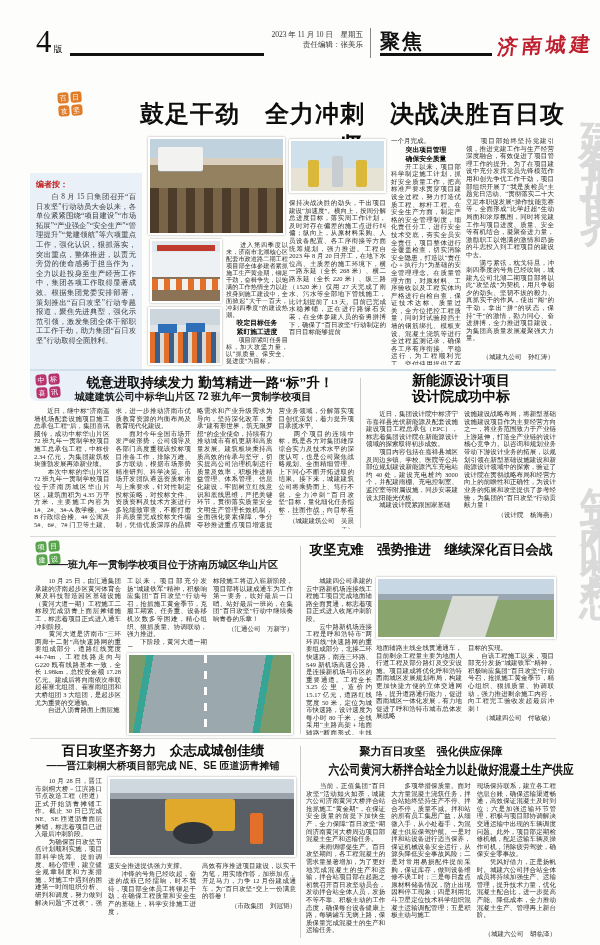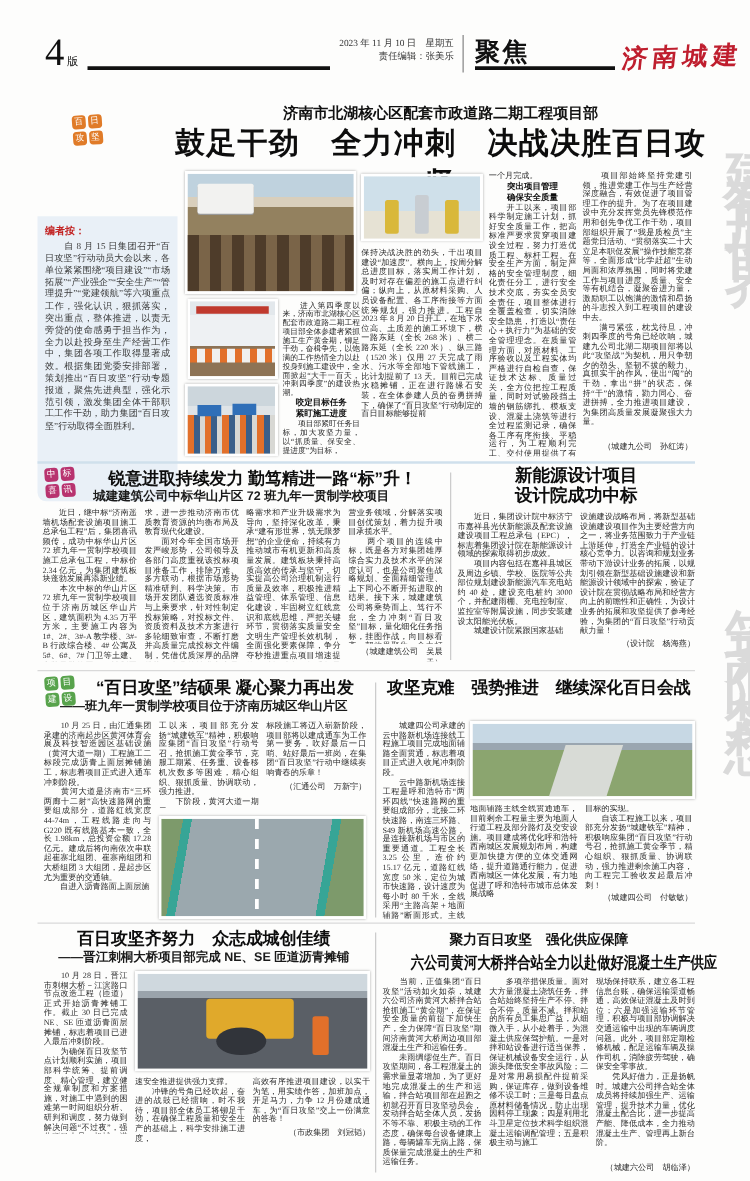--- a/index.html
+++ b/index.html
@@ -102,21 +102,20 @@
 
   <div class="slogan" style="left:572px;top:82px;">建有形世界</div>
   <div class="slogan" style="left:572px;top:452px;">筑无限梦想</div>
 
   <div class="abs badge orange" style="left:58px;top:92px;">
     <span>百</span>
       <span>日</span>
     <span>攻</span>
       <span>坚</span>
   </div>
-  <div class="abs kicker" style="left:140px;top:82px;width:425px;">济南市北湖核心区配套市政道路二期工程项目部</div>
   <div class="abs mainhead" style="left:140px;top:98px;width:425px;">鼓足干劲　全力冲刺　决战决胜百日攻坚</div>
 
   <div class="abs ednote" style="left:30px;top:137px;width:112px;height:228px;">
     <div class="edlabel">编者按：</div>
     <div class="edtext" style="height:200px;">　　自 8 月 15 日集团召开“百日攻坚”行动动员大会以来，各单位紧紧围绕“项目建设”“市场拓展”“产业强企”“安全生产”“管理提升”“党建领航”等六项重点工作，强化认识，狠抓落实，突出重点，整体推进，以责无旁贷的使命感勇于担当作为，全力以赴投身至生产经营工作中，集团各项工作取得显著成效。根据集团党委安排部署，策划推出“百日攻坚”行动专题报道，聚焦先进典型，强化示范引领，激发集团全体干部职工工作干劲，助力集团“百日攻坚”行动取得全面胜利。</div>
   </div>
 
   <div class="abs" style="left:148px;top:137px;width:406px;height:228px;">
     <div class="photo ph-construction" style="left:0;top:0;width:137px;height:98px;">
       <div class="truck"></div>
@@ -203,21 +202,20 @@
 
   <div class="grayline" style="left:30px;top:536px;width:526px;height:1px;"></div>
 
   <div class="abs" style="left:30px;top:541px;width:266px;height:196px;">
     <div class="abs badge green" style="left:6px;top:0;">
       <span>项</span>
         <span>目</span>
       <span>建</span>
         <span>设</span>
     </div>
-    <div class="h2" style="position:absolute;left:34px;top:0;width:232px;">“百日攻坚”结硕果 凝心聚力再出发</div>
     <div class="h2sub" style="position:absolute;left:0;top:17px;width:266px;">——班九年一贯制学校项目位于济南历城区华山片区</div>
     <div class="abs col" style="left:5px;top:36px;width:86px;height:158px;">　　10 月 25 日，由汇通集团承建的济南起步区黄河体育会展及科技智造园区基础设施（黄河大道一期）工程施工二标段完成沥青上面层摊铺施工，标志着项目正式进入通车冲刺阶段。
 　　黄河大道是济南市“三环两廊十二射”高快速路网的重要组成部分，道路红线宽度 44-74m，工程线路走向与 G220 既有线路基本一致，全长 1.98km，总投资金额 17.28 亿元。建成后将向南依次串联起崔寨北组团、崔寨南组团和大桥组团 3 大组团，是起步区尤为重要的交通轴。
 　　自进入沥青路面上面层施</div>
     <div class="abs col" style="left:97px;top:36px;width:80px;height:72px;">工以来，项目部充分发扬“城建铁军”精神，积极响应集团“百日攻坚”行动号召，抢抓施工黄金季节，克服工期紧、任务重、设备移机次数多等困难，精心组织、狠抓质量、协调联动，强力推进。
 　　下阶段，黄河大道一期二</div>
     <div class="abs" style="left:183px;top:36px;width:80px;height:72px;overflow:hidden;">
       <div class="col">标段施工将迈入崭新阶段，项目部将以建成通车为工作第一要务，吹好最后一口哨、站好最后一班岗，在集团“百日攻坚”行动中继续奏响青春的乐章！</div>
       <div class="byline">（汇通公司　万新宇）</div>
     </div>

